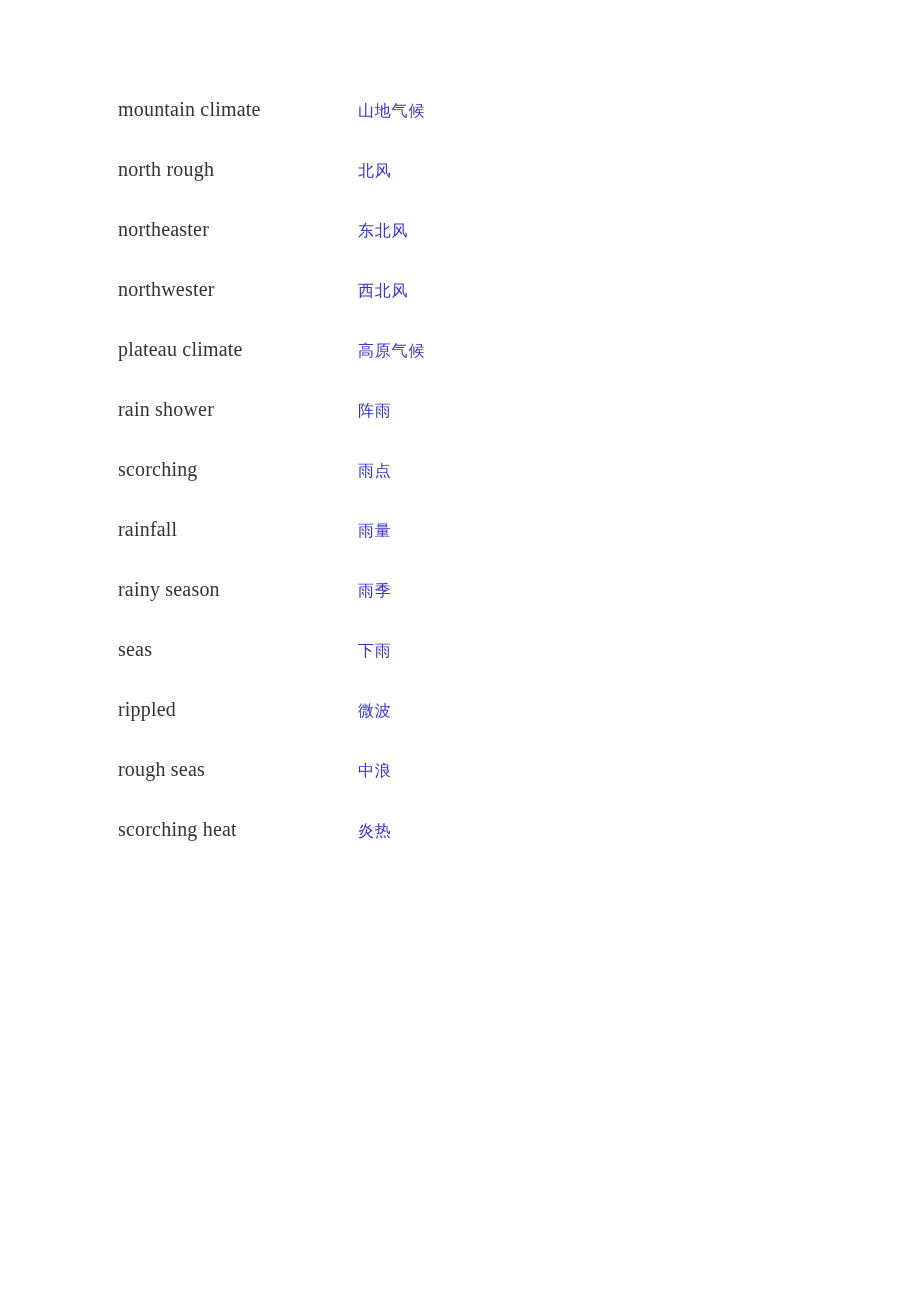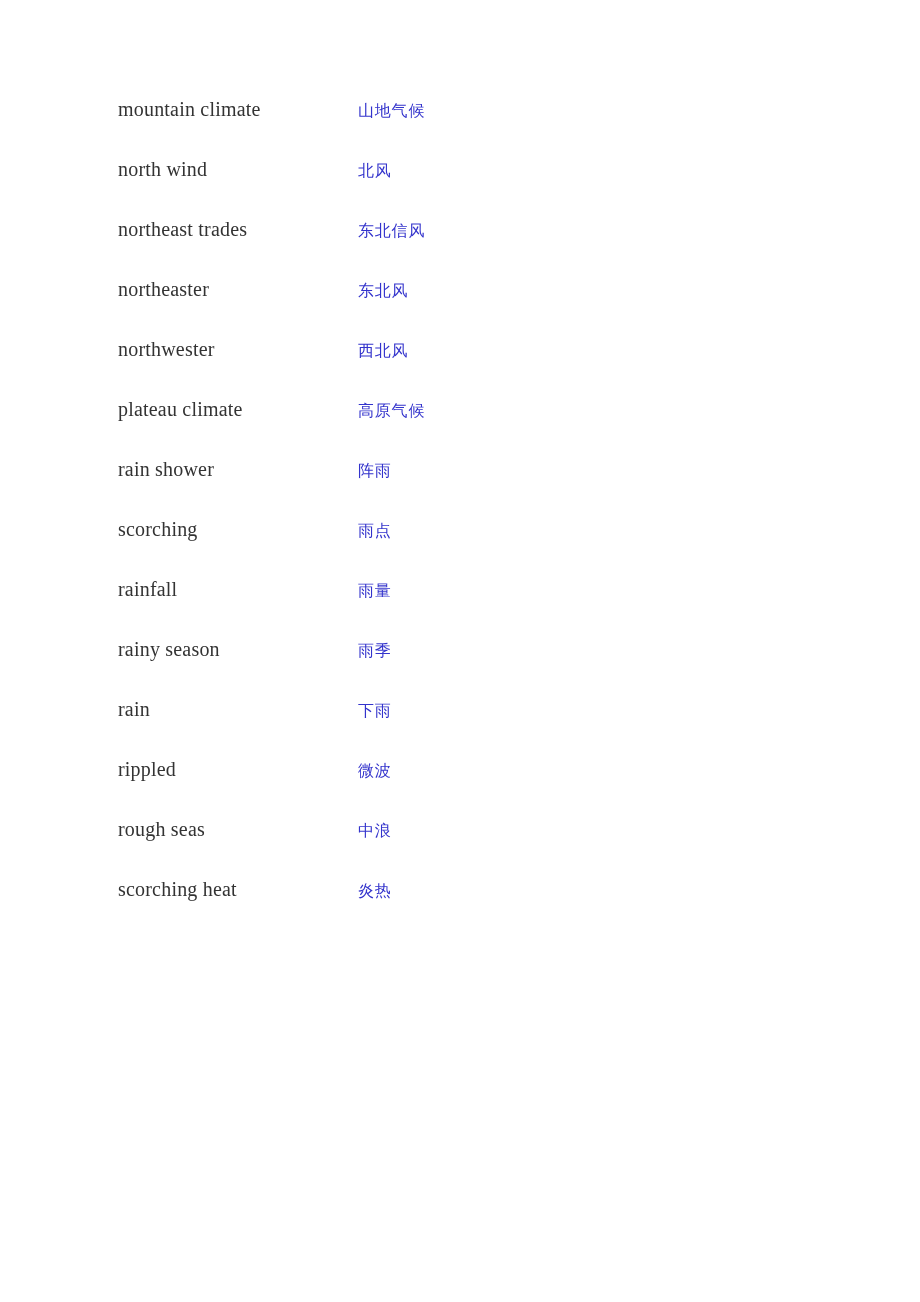--- a/index.html
+++ b/index.html
@@ -40,26 +40,22 @@
   </style>
 </head>
 <body>
 
 <div class="vocab-list">
 <div class="vocab-item">
       <span class="english-term">mountain climate</span>
       <span class="chinese-term">山地气候</span>
     </div>
     <div class="vocab-item">
-      <span class="english-term">north wind</span>
+      <span class="english-term">north rough</span>
       <span class="chinese-term">北风</span>
-    </div>
-    <div class="vocab-item">
-      <span class="english-term">northeast trades</span>
-      <span class="chinese-term">东北信风</span>
     </div>
     <div class="vocab-item">
       <span class="english-term">northeaster</span>
       <span class="chinese-term">东北风</span>
     </div>
     <div class="vocab-item">
       <span class="english-term">northwester</span>
       <span class="chinese-term">西北风</span>
     </div>
     <div class="vocab-item">
@@ -76,21 +72,21 @@
     </div>
     <div class="vocab-item">
       <span class="english-term">rainfall</span>
       <span class="chinese-term">雨量</span>
     </div>
     <div class="vocab-item">
       <span class="english-term">rainy season</span>
       <span class="chinese-term">雨季</span>
     </div>
     <div class="vocab-item">
-      <span class="english-term">rain</span>
+      <span class="english-term">seas</span>
       <span class="chinese-term">下雨</span>
     </div>
     <div class="vocab-item">
       <span class="english-term">rippled</span>
       <span class="chinese-term">微波</span>
     </div>
     <div class="vocab-item">
       <span class="english-term">rough seas</span>
       <span class="chinese-term">中浪</span>
     </div>

